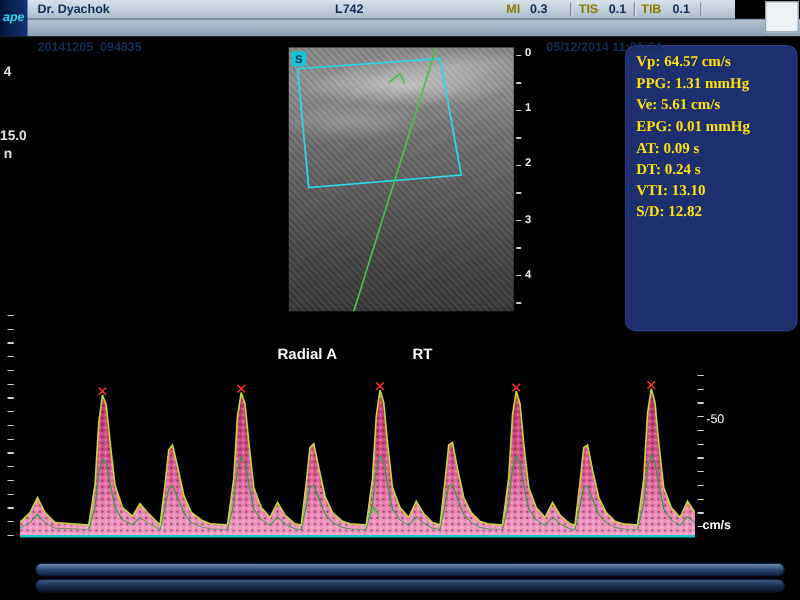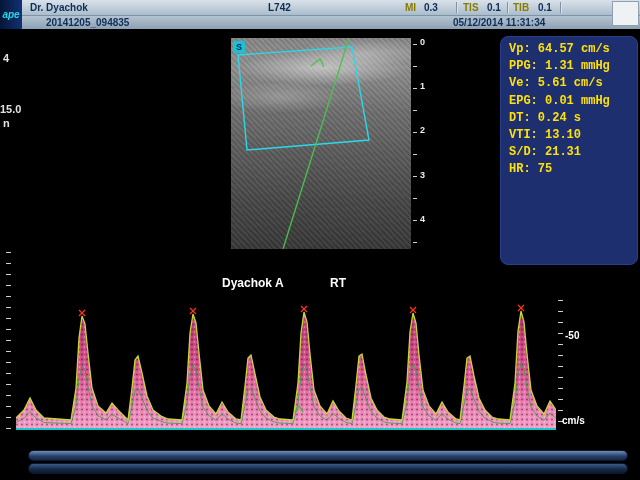--- a/index.html
+++ b/index.html
@@ -1,26 +1,26 @@
 <!DOCTYPE html>
 <html><head>
 <meta charset="utf-8">
 <style>
   html,body{margin:0;padding:0;background:#000;}
   .screen{position:relative;width:640px;height:480px;background:#000;overflow:hidden;
           font-family:"Liberation Sans",sans-serif;}
   
-  .hdr{position:absolute;left:0;top:0;width:640px;height:15px;
+  .hdr{position:absolute;left:0;top:0;width:588px;height:15px;
        background:linear-gradient(#d9e2ea,#aabccb);color:#0d2d55;
        font-size:10px;font-weight:bold;z-index:4;}
   .hdr2{position:absolute;left:0;top:15px;width:640px;height:14px;
         background:linear-gradient(#b4c3d1,#8da1b4);border-top:1px solid #7e93a6;
         color:#102f58;font-size:10px;font-weight:bold;box-sizing:border-box;z-index:4;}
   .hpos{position:absolute;top:2px;white-space:nowrap;}
-  .h2pos{position:absolute;top:1px;white-space:nowrap;margin-left:16px;}
+  .h2pos{position:absolute;top:17px;white-space:nowrap;}
   .ylbl{color:#8a7a00;text-align:right;}
   .vsep{position:absolute;top:2px;width:1px;height:11px;background:#7d92a5;box-shadow:1px 0 0 #dae3ec;}
   .logo{position:absolute;left:0;top:0;width:22px;height:29px;z-index:6;
         background:linear-gradient(90deg,#051538,#123274);
         color:#27d7ea;font-style:italic;font-weight:bold;font-size:10px;
         display:flex;align-items:center;justify-content:center;}
   .thumb{position:absolute;right:1px;top:1px;width:27px;height:25px;z-index:6;
          background:#eef2f4;border:1px solid #8fa0b0;box-sizing:border-box;}
   
   .lp{position:absolute;color:#e2e2e2;font-size:11px;font-weight:bold;}
@@ -38,30 +38,30 @@
          line-height:12px;text-align:center;border-radius:2px;}
   
   .dticks{position:absolute;left:413px;top:44px;width:4px;height:200px;
           background:repeating-linear-gradient(180deg,#cccccc 0 1px,transparent 1px 22px);}
   .dlab{position:absolute;left:420px;color:#eeeeee;font-size:9px;font-weight:bold;}
   
   .meas{position:absolute;left:500px;top:36px;width:138px;height:229px;
         background:#1d2f6e;border:1px solid #2a3f8a;border-radius:8px;
         box-sizing:border-box;padding:4px 0 0 8px;}
   .meas div{color:#ffe10a;font-size:12px;font-weight:bold;line-height:17.2px;
-            white-space:nowrap;font-family:Liberation Mono, monospace;}
+            white-space:nowrap;font-family:Liberation Serif, serif;}
   
   .annot{position:absolute;top:276px;color:#ffffff;font-weight:bold;font-size:12px;
          text-shadow:1px 1px 1px #000;}
   
   .lruler{position:absolute;left:6px;top:252px;width:5px;height:182px;
           background:repeating-linear-gradient(180deg,#cfcfcf 0 1px,transparent 1px 11px);}
   .rruler{position:absolute;left:558px;top:300px;width:5px;height:132px;
           background:repeating-linear-gradient(180deg,#cfcfcf 0 1px,transparent 1px 11px);}
-  .scale-lbl{position:absolute;left:565px;top:330px;color:#ffffff;font-size:10px;font-weight:bold;text-align:right;}
+  .scale-lbl{position:absolute;left:565px;top:330px;color:#ffffff;font-size:10px;font-weight:normal;text-align:right;}
   .unit-lbl{position:absolute;left:562px;top:415px;color:#ffffff;font-size:10px;font-weight:bold;}
   .baseline{position:absolute;left:16px;top:428px;width:540px;height:2px;background:#16c8c8;}
   .spec{position:absolute;left:16px;top:298px;}
   
   .sk1{position:absolute;left:28px;top:450px;width:600px;height:11px;border-radius:6px;
        background:linear-gradient(180deg,#6e8cb4,#243e66 60%,#16294a);border:1px solid #0a1830;box-sizing:border-box;}
   .sk2{position:absolute;left:28px;top:463px;width:600px;height:11px;border-radius:6px;
        background:linear-gradient(180deg,#3c5a86,#152844 60%,#0c1a32);border:1px solid #0a1830;box-sizing:border-box;}
 </style>
 </head>
@@ -109,27 +109,27 @@
   <span class="dlab" style="top:81px">1</span>
   <span class="dlab" style="top:125px">2</span>
   <span class="dlab" style="top:170px">3</span>
   <span class="dlab" style="top:214px">4</span>
 
   <div class="meas">
     <div>Vp: 64.57 cm/s</div>
     <div>PPG: 1.31 mmHg</div>
     <div>Ve: 5.61 cm/s</div>
     <div>EPG: 0.01 mmHg</div>
+    <div>AT: 0.09 s</div>
     <div>DT: 0.24 s</div>
     <div>VTI: 13.10</div>
-    <div>S/D: 21.31</div>
-    <div>HR: 75</div>
+    <div>S/D: 12.82</div>
   </div>
 
-  <span class="annot" style="left:222px">Dyachok A</span>
+  <span class="annot" style="left:222px">Radial A</span>
   <span class="annot" style="left:330px">RT</span>
 
   <div class="lruler"></div>
 
   <svg class="spec" width="540" height="132" viewBox="0 0 540 132">
     <defs>
       <linearGradient id="sg" x1="0" y1="0" x2="0" y2="1">
         <stop offset="0%" stop-color="#b8326e"></stop>
         <stop offset="55%" stop-color="#dd5a95"></stop>
         <stop offset="100%" stop-color="#f49ec6"></stop>

